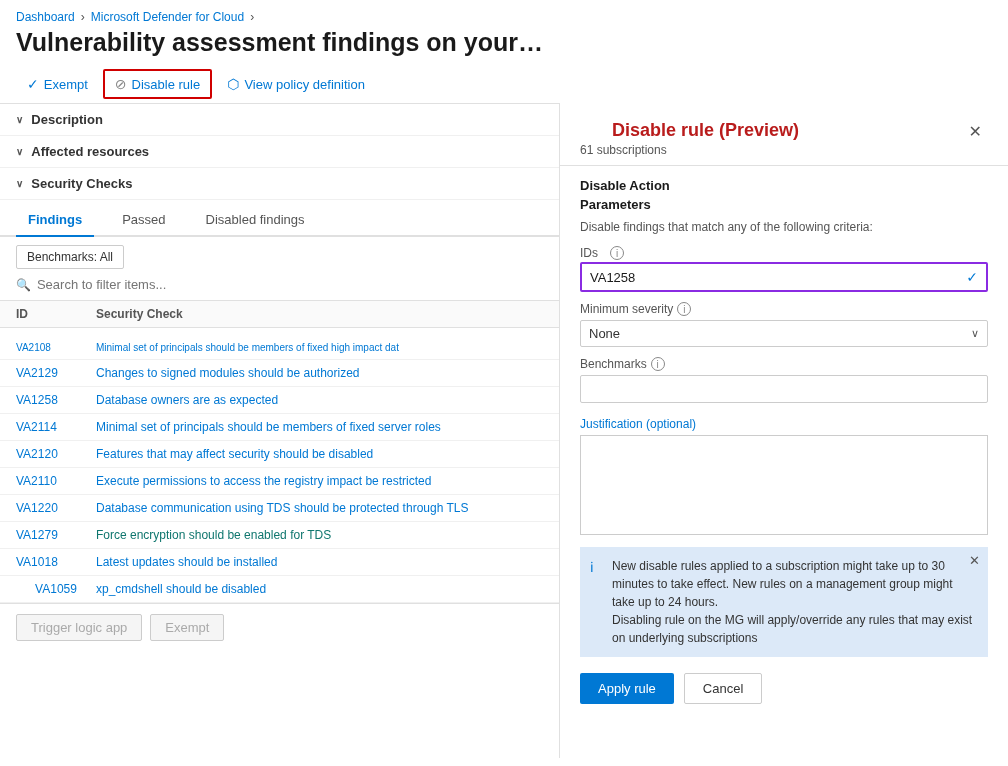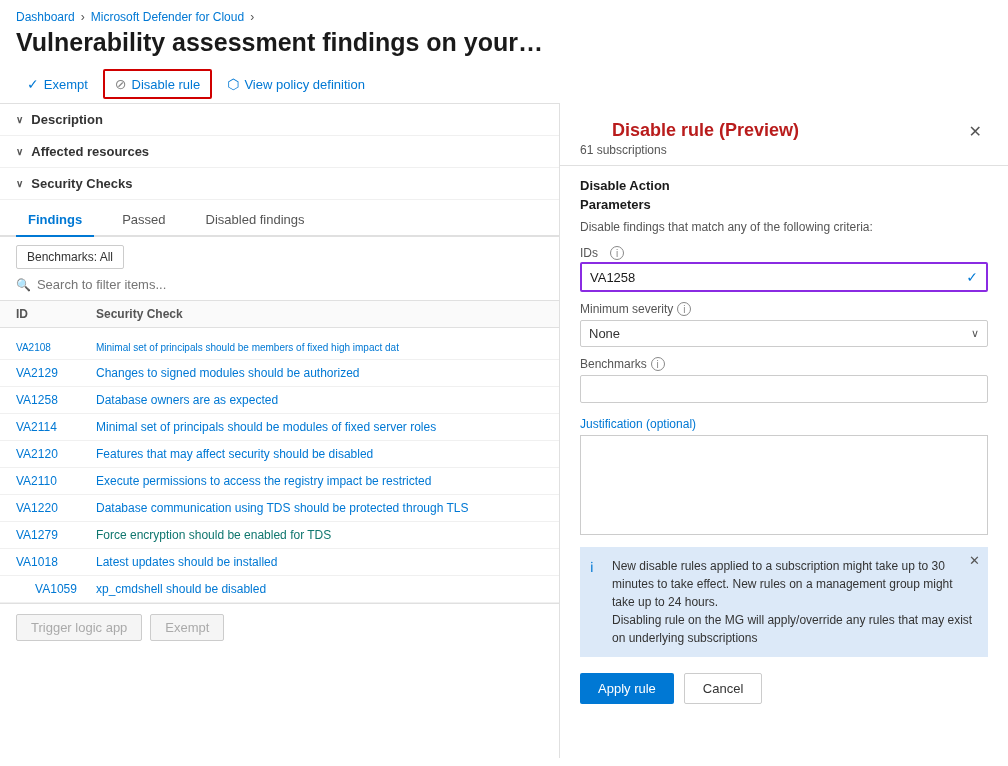--- a/index.html
+++ b/index.html
@@ -79,21 +79,21 @@
         <div style="display: grid; grid-template-columns: 80px 1fr; padding: 6px 16px; border-bottom: 1px solid rgb(240, 240, 240); font-size: 12px;">
       <span style="color:#0078d4;cursor:pointer;">VA2129</span>
       <span style="color:#0078d4;">Changes to signed modules should be authorized</span>
     </div>
         <div style="display: grid; grid-template-columns: 80px 1fr; padding: 6px 16px; border-bottom: 1px solid rgb(240, 240, 240); font-size: 12px;">
       <span style="color:#0078d4;cursor:pointer;">VA1258</span>
       <span style="color:#0078d4;">Database owners are as expected</span>
     </div>
         <div style="display: grid; grid-template-columns: 80px 1fr; padding: 6px 16px; border-bottom: 1px solid rgb(240, 240, 240); font-size: 12px;">
       <span style="color:#0078d4;cursor:pointer;">VA2114</span>
-      <span style="color:#0078d4;">Minimal set of principals should be modules of fixed server roles</span>
+      <span style="color:#0078d4;">Minimal set of principals should be members of fixed server roles</span>
     </div>
         <div style="display: grid; grid-template-columns: 80px 1fr; padding: 6px 16px; border-bottom: 1px solid rgb(240, 240, 240); font-size: 12px;">
       <span style="color:#0078d4;cursor:pointer;">VA2120</span>
       <span style="color:#0078d4;">Features that may affect security should be disabled</span>
     </div>
         <div style="display: grid; grid-template-columns: 80px 1fr; padding: 6px 16px; border-bottom: 1px solid rgb(240, 240, 240); font-size: 12px;">
       <span style="color:#0078d4;cursor:pointer;">VA2110</span>
       <span style="color:#0078d4;">Execute permissions to access the registry impact be restricted</span>
     </div>
         <div style="display: grid; grid-template-columns: 80px 1fr; padding: 6px 16px; border-bottom: 1px solid rgb(240, 240, 240); font-size: 12px;">

